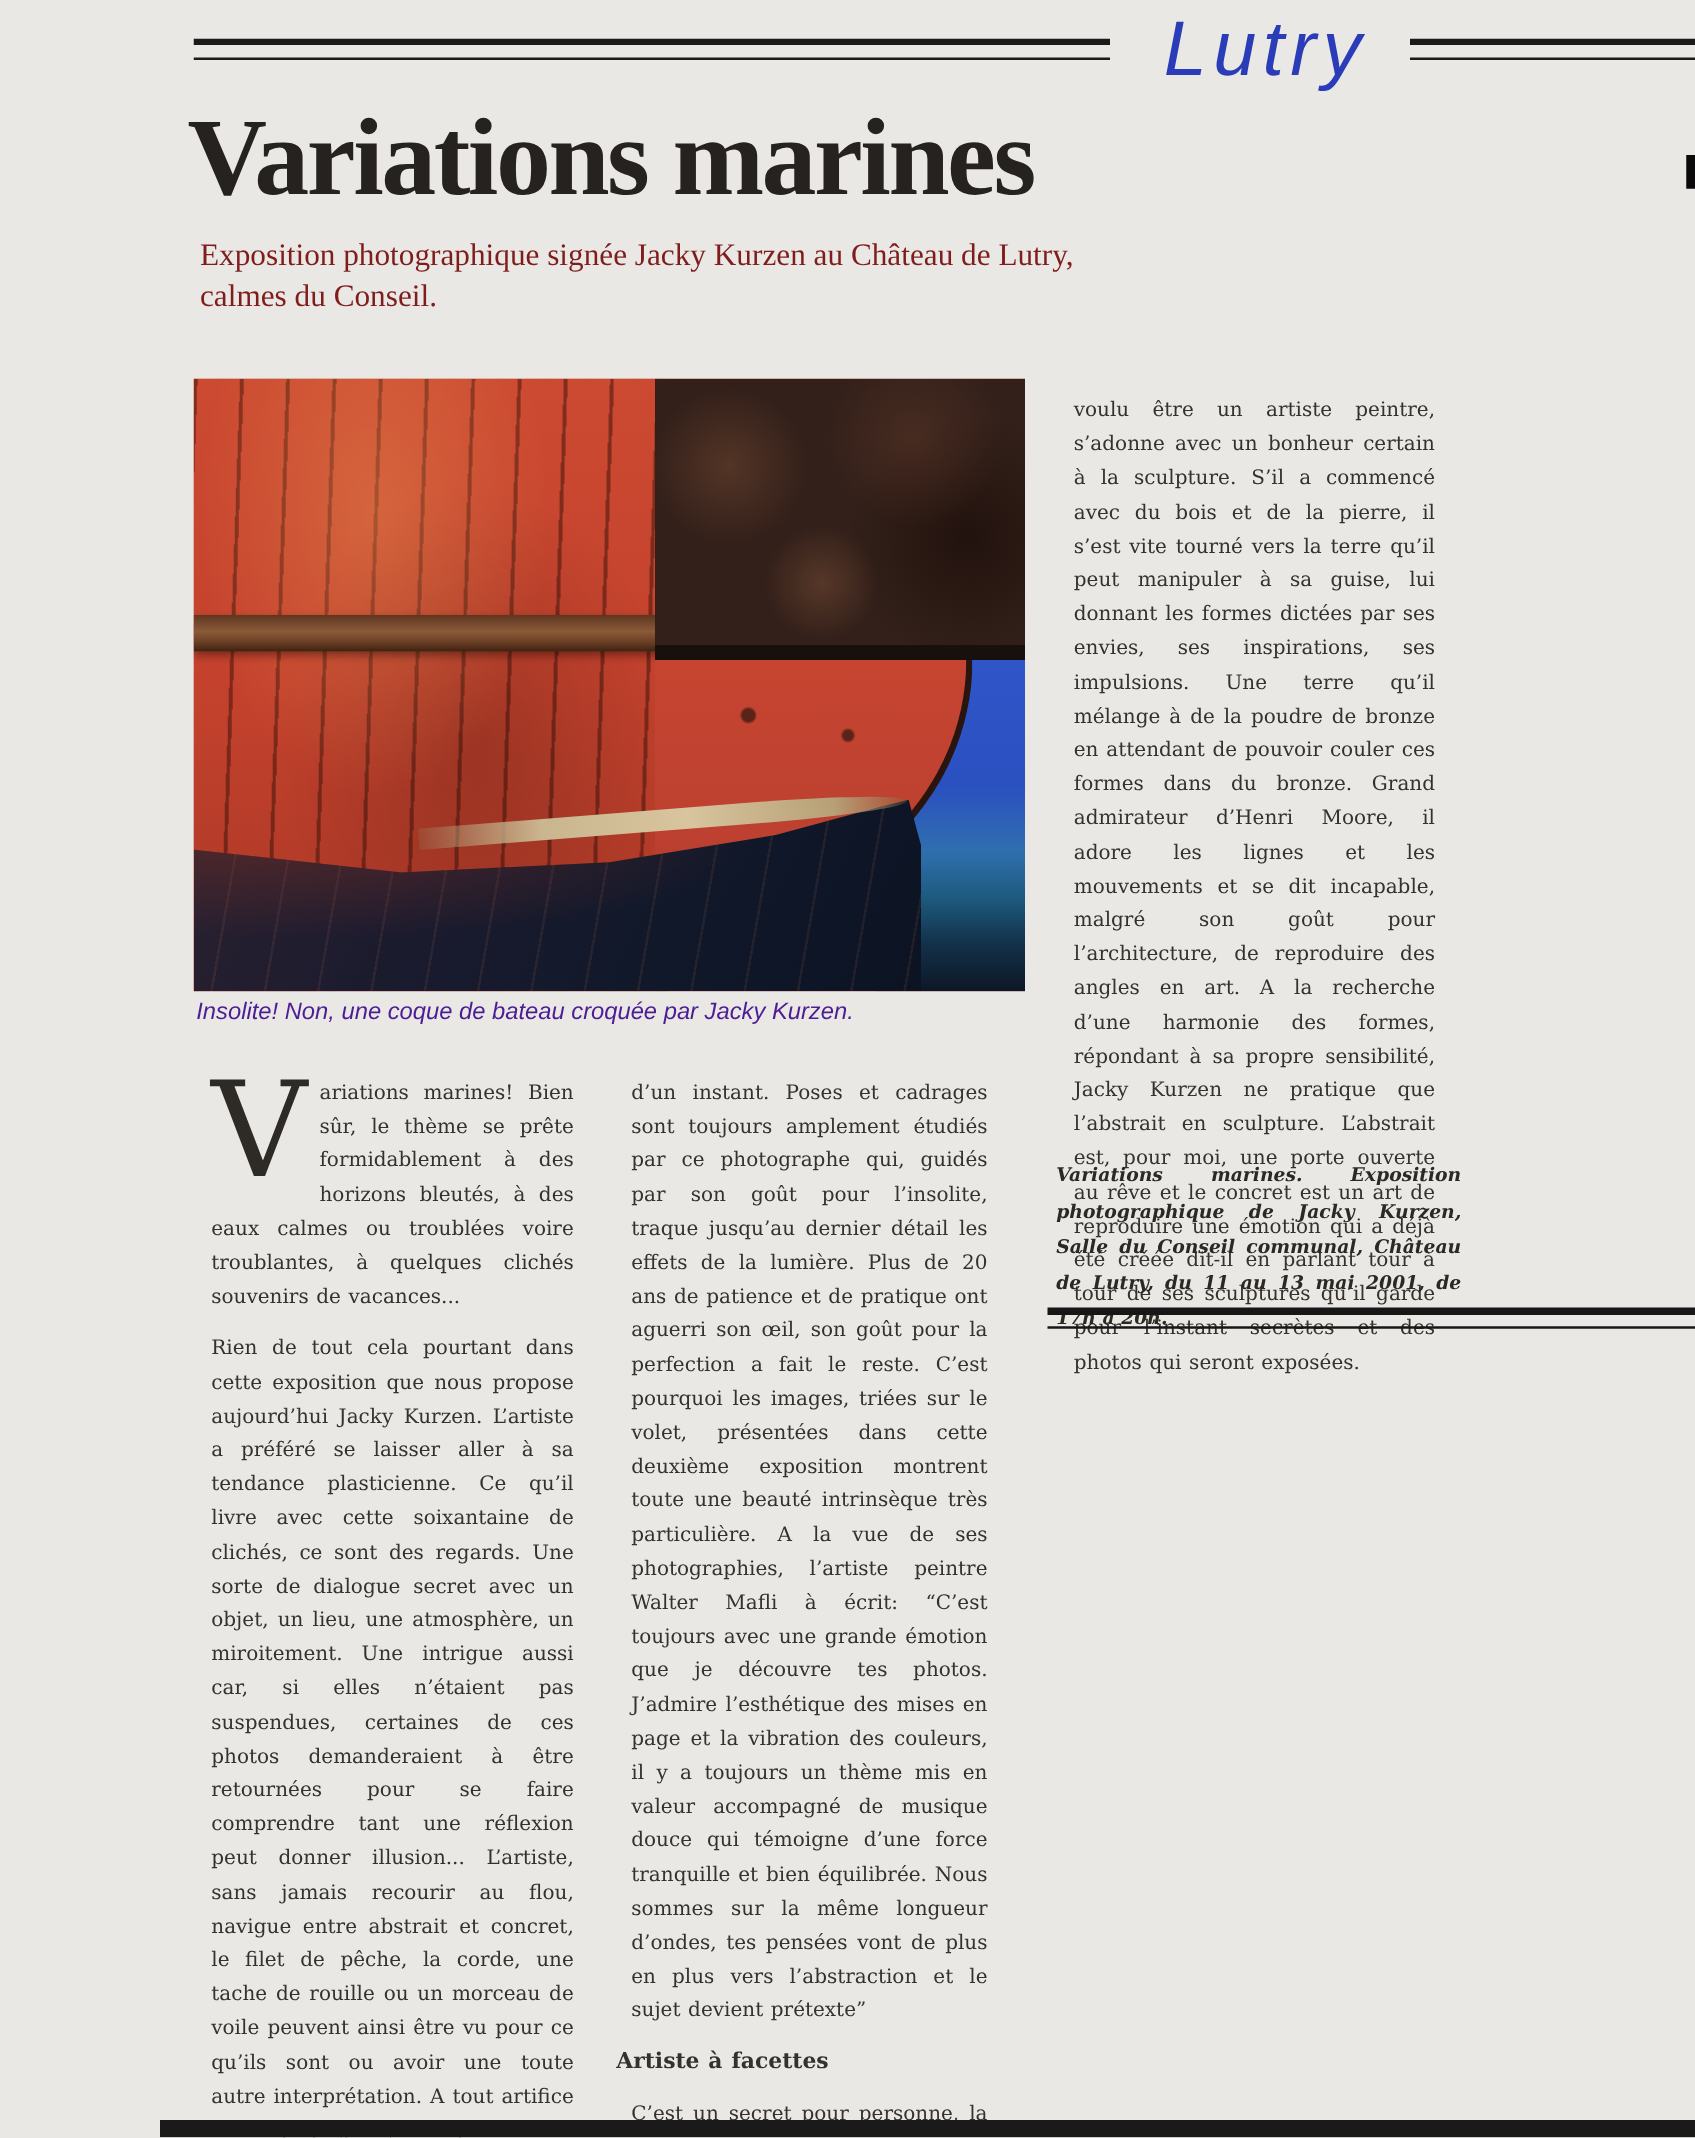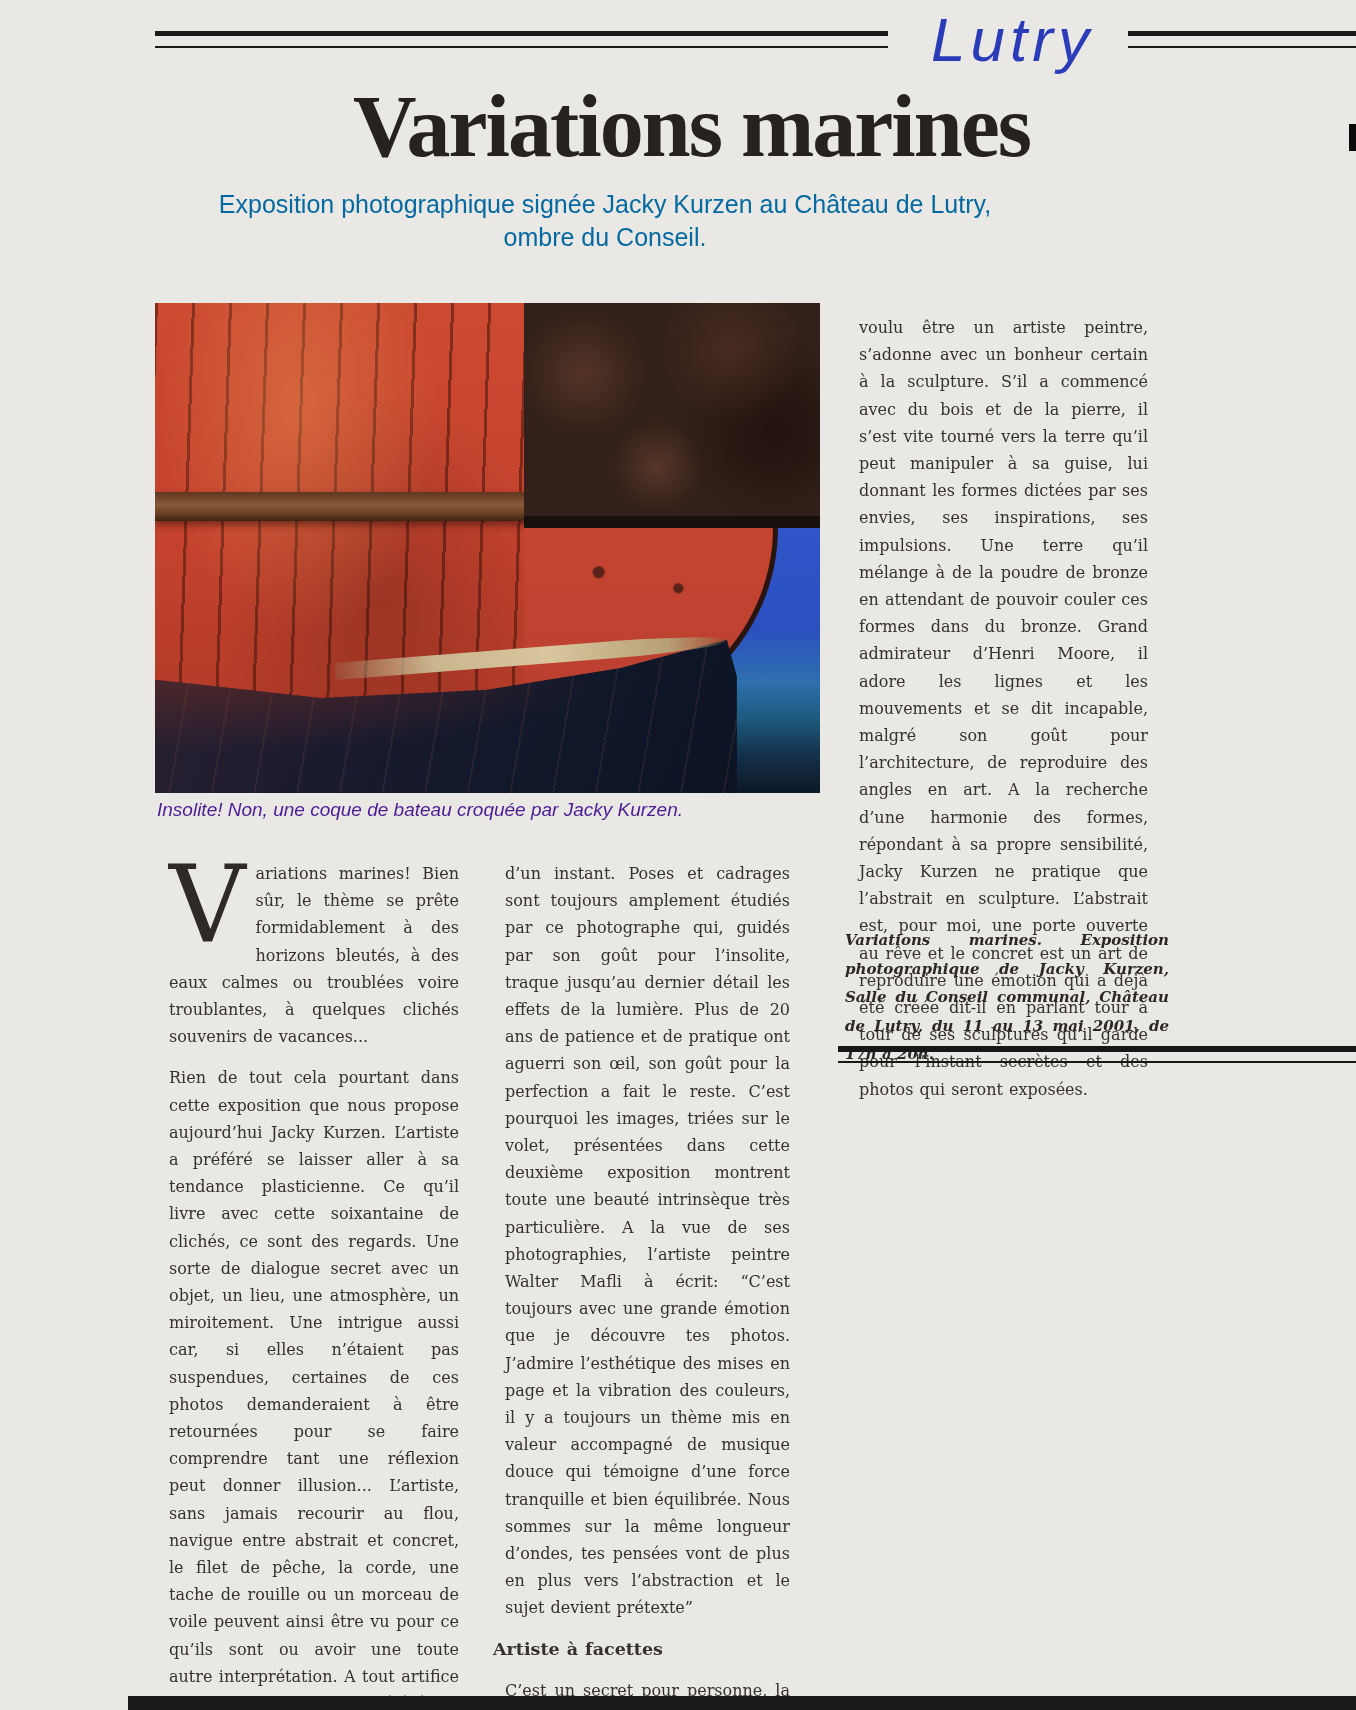--- a/index.html
+++ b/index.html
@@ -9,25 +9,25 @@
   
   .rule{height:10px;border-top:5px solid #1a1a1a;border-bottom:2px solid #1a1a1a;position:absolute;}
   .rule-left{left:155px;top:31px;width:733px;}
   .rule-right{left:1128px;top:31px;width:228px;}
   .lutry{position:absolute;left:900px;top:4px;width:225px;text-align:center;
          font-family:"Liberation Sans",sans-serif;font-style:italic;font-size:62px;
          letter-spacing:5px;color:#2b3cb8;}
   .edge-mark{position:absolute;left:1349px;top:124px;width:7px;height:27px;background:#0b0b0b;}
 
   
-  .headline{position:absolute;left:150px;top:76px;width:880px;text-align:right;
+  .headline{position:absolute;left:150px;top:76px;width:880px;text-align:left;
             font-family:"Liberation Serif",serif;font-weight:700;font-size:88px;
             letter-spacing:-2px;color:#26221f;}
-  .subheadline{position:absolute;left:160px;top:188px;width:890px;text-align:center;
-               font-family:Liberation Sans, sans-serif;font-size:25px;line-height:33px;color:#0369a1;}
+  .subheadline{position:absolute;left:160px;top:188px;width:890px;
+               font-family:Liberation Serif, serif;font-size:25px;line-height:33px;color:#7f1d1d;}
 
   
   .photo{position:absolute;left:155px;top:303px;width:665px;height:490px;overflow:hidden;
          background:#b53b28;}
   .photo>div{position:absolute;}
   .ph-red-left{left:0;top:0;width:57%;height:100%;
     background:
       radial-gradient(ellipse at 38% 22%, rgba(232,150,84,.38), rgba(232,150,84,0) 42%),
       radial-gradient(ellipse at 60% 60%, rgba(0,0,0,.18), rgba(0,0,0,0) 50%),
       repeating-linear-gradient(92deg, rgba(55,16,8,.5) 0 3px, rgba(55,16,8,0) 3px 37px),
@@ -86,21 +86,21 @@
 <div class="page">
 
   <div class="rule rule-left"></div>
   <div class="lutry">Lutry</div>
   <div class="rule rule-right"></div>
   <div class="edge-mark"></div>
 
   <div class="headline">Variations marines</div>
   <div class="subheadline">
     <span>Exposition photographique signée Jacky Kurzen au Château de Lutry,</span><br>
-    <span>ombre du Conseil.</span>
+    <span>calmes du Conseil.</span>
   </div>
 
   <div class="photo">
     <div class="ph-red-left"></div>
     <div class="ph-beam"></div>
     <div class="ph-dark"></div>
     <div class="ph-dark-rim"></div>
     <div class="ph-blue"></div>
     <div class="ph-hull2"></div>
     <div class="ph-water"></div>

